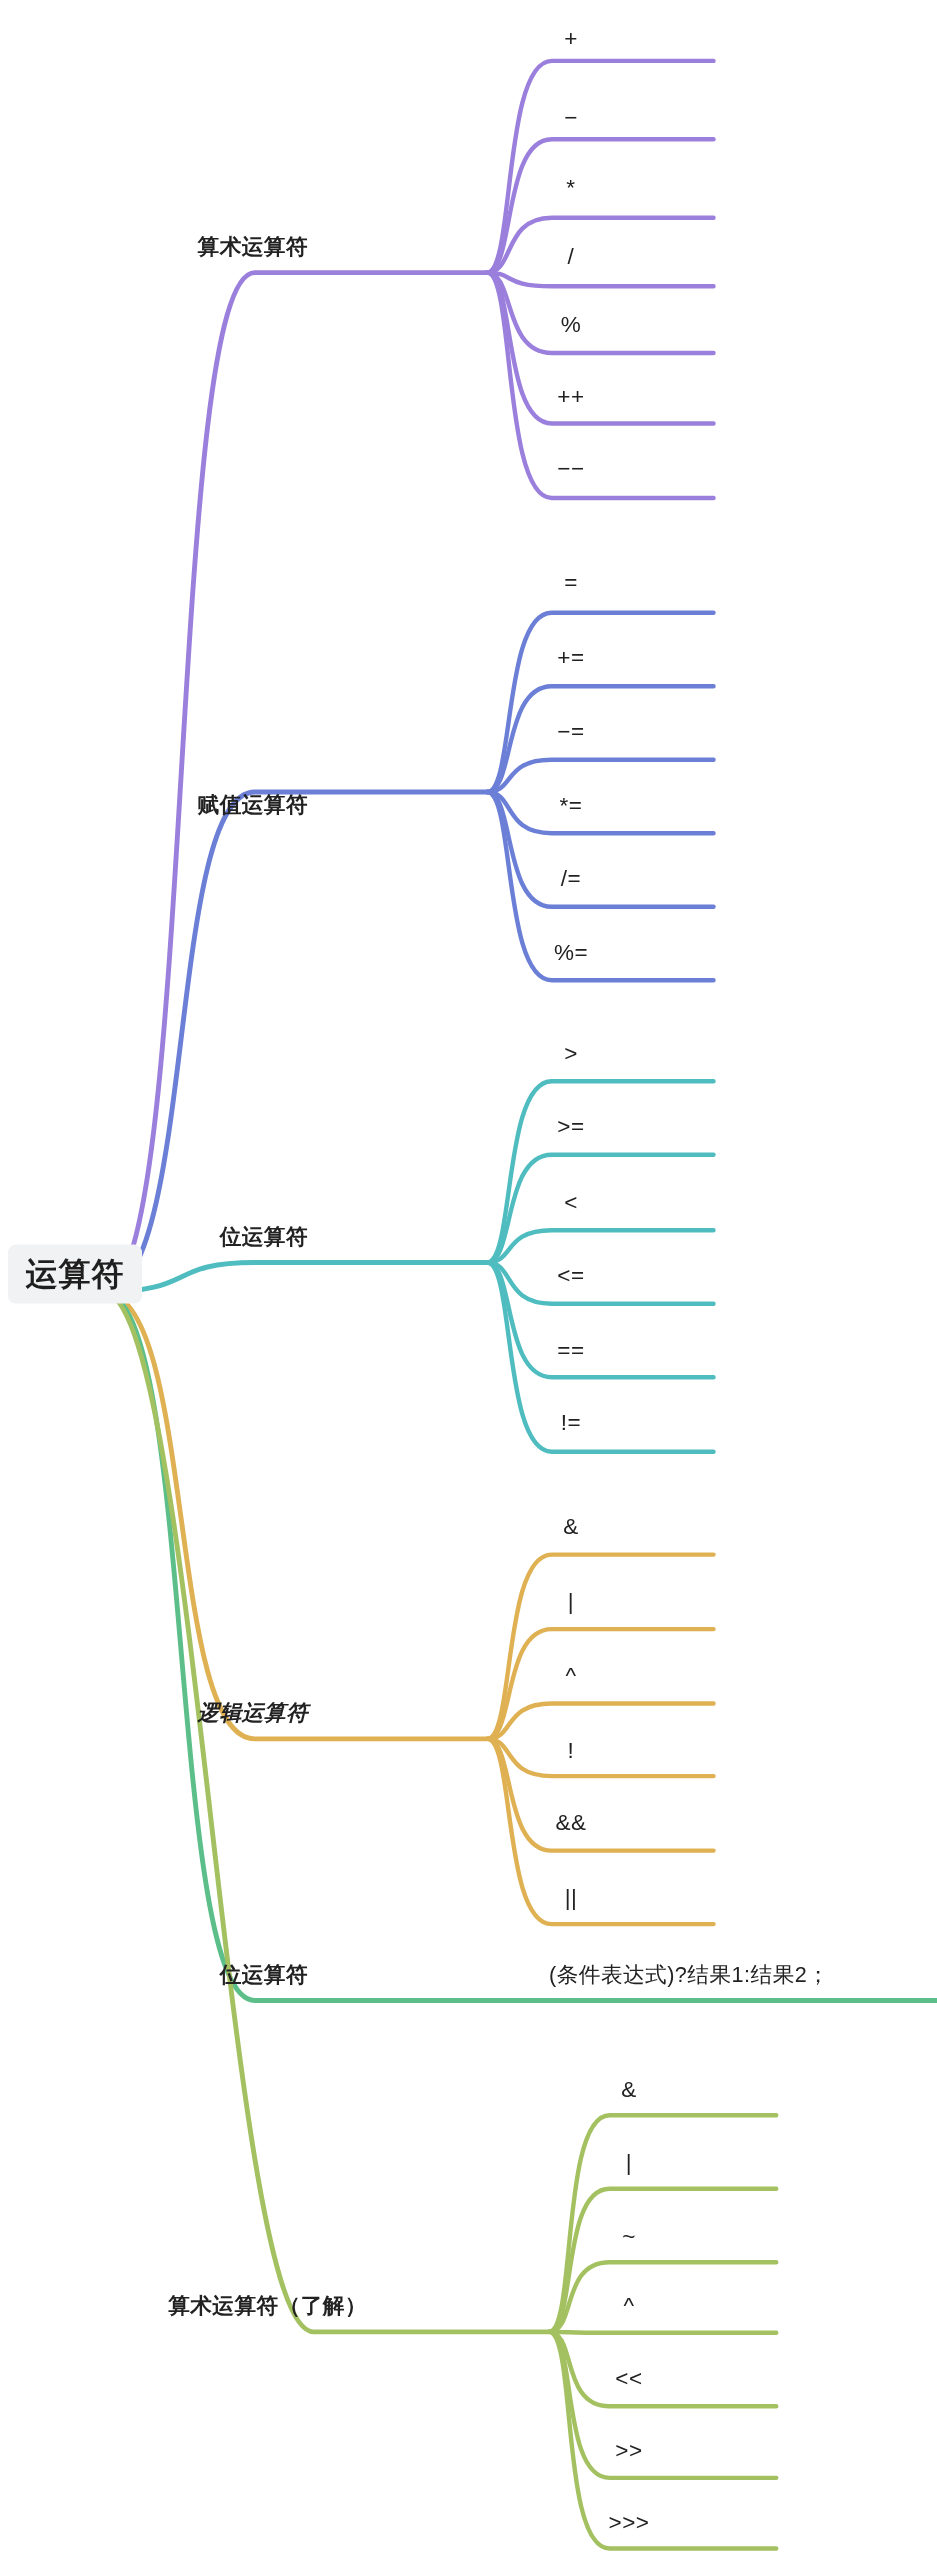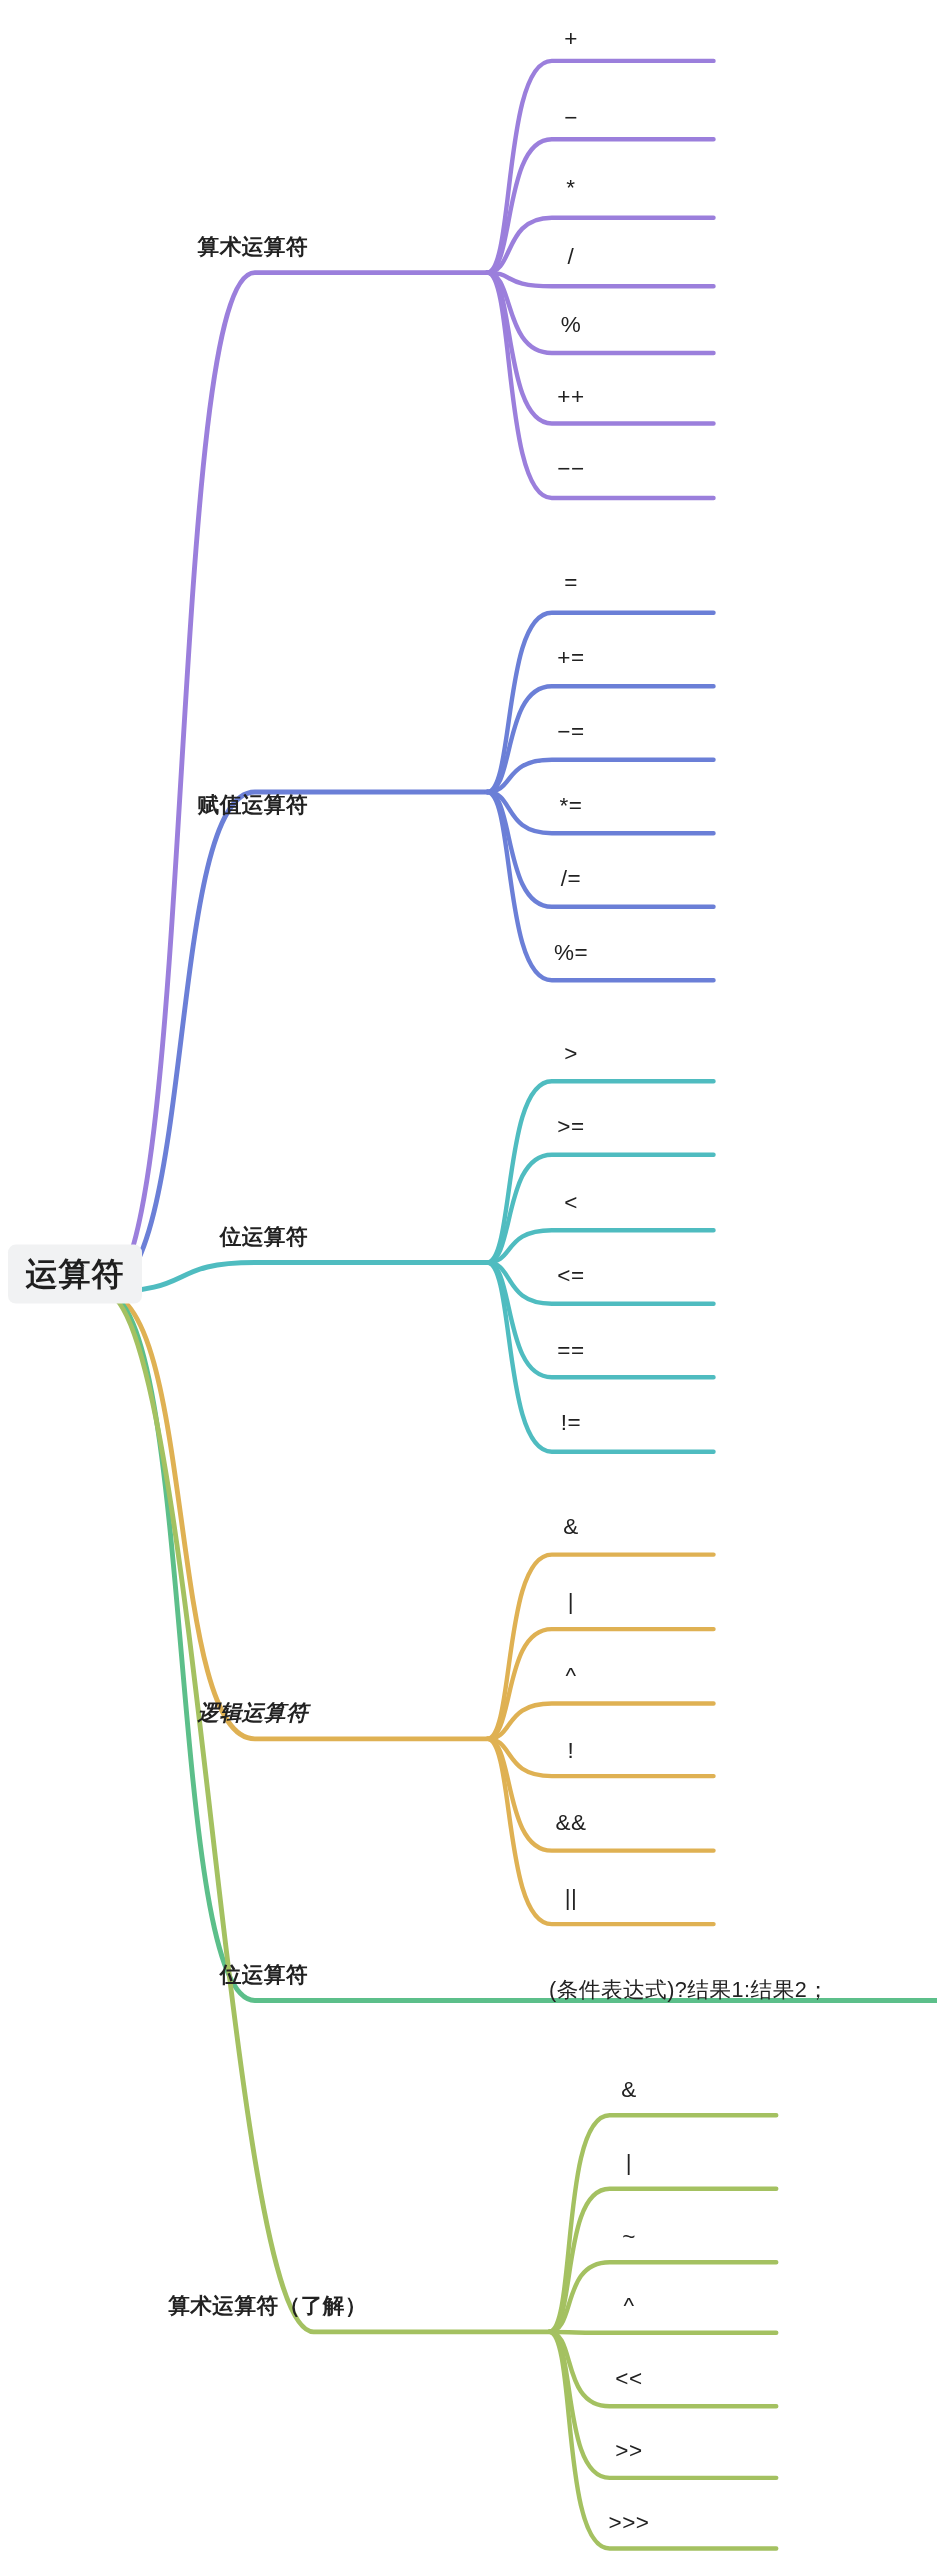--- a/index.html
+++ b/index.html
@@ -52,21 +52,20 @@
     margin-left: 24px;
   }
   .leaf-node {
     font-size: 22.5px;
     font-weight: 400;
     color: #222222;
     letter-spacing: 0.5px;
   }
   .leaf-wide {
     font-size: 21.6px;
-    margin-top: 15px;
   }
 </style>
 </head>
 <body>
 
 <div id="canvas">
   <svg id="links" viewBox="0 0 956 2628" width="937" height="2576" xmlns="http://www.w3.org/2000/svg">
       <path d="M 105 1318 C 200 1318, 170 278, 260 278 L 497 278" fill="none" stroke="#9b7fdc" stroke-width="5" stroke-linecap="round"></path>
       <path d="M 497 278 C 525 278, 513 62, 563 62 L 728 62" fill="none" stroke="#9b7fdc" stroke-width="4.5" stroke-linecap="round"></path>
       <path d="M 497 278 C 525 278, 513 142, 563 142 L 728 142" fill="none" stroke="#9b7fdc" stroke-width="4.5" stroke-linecap="round"></path>

